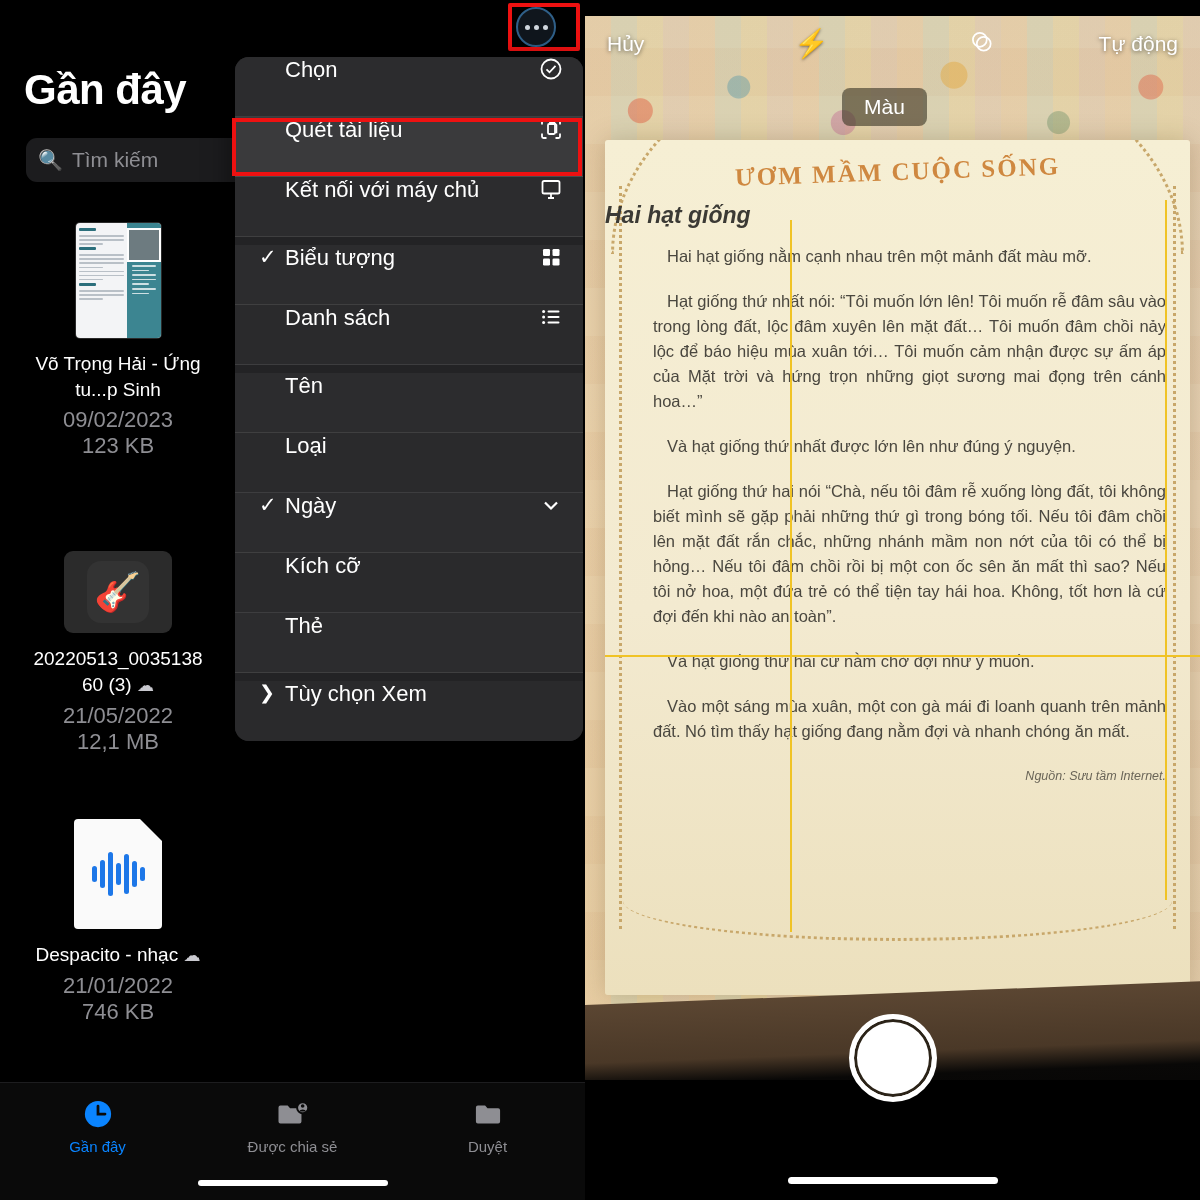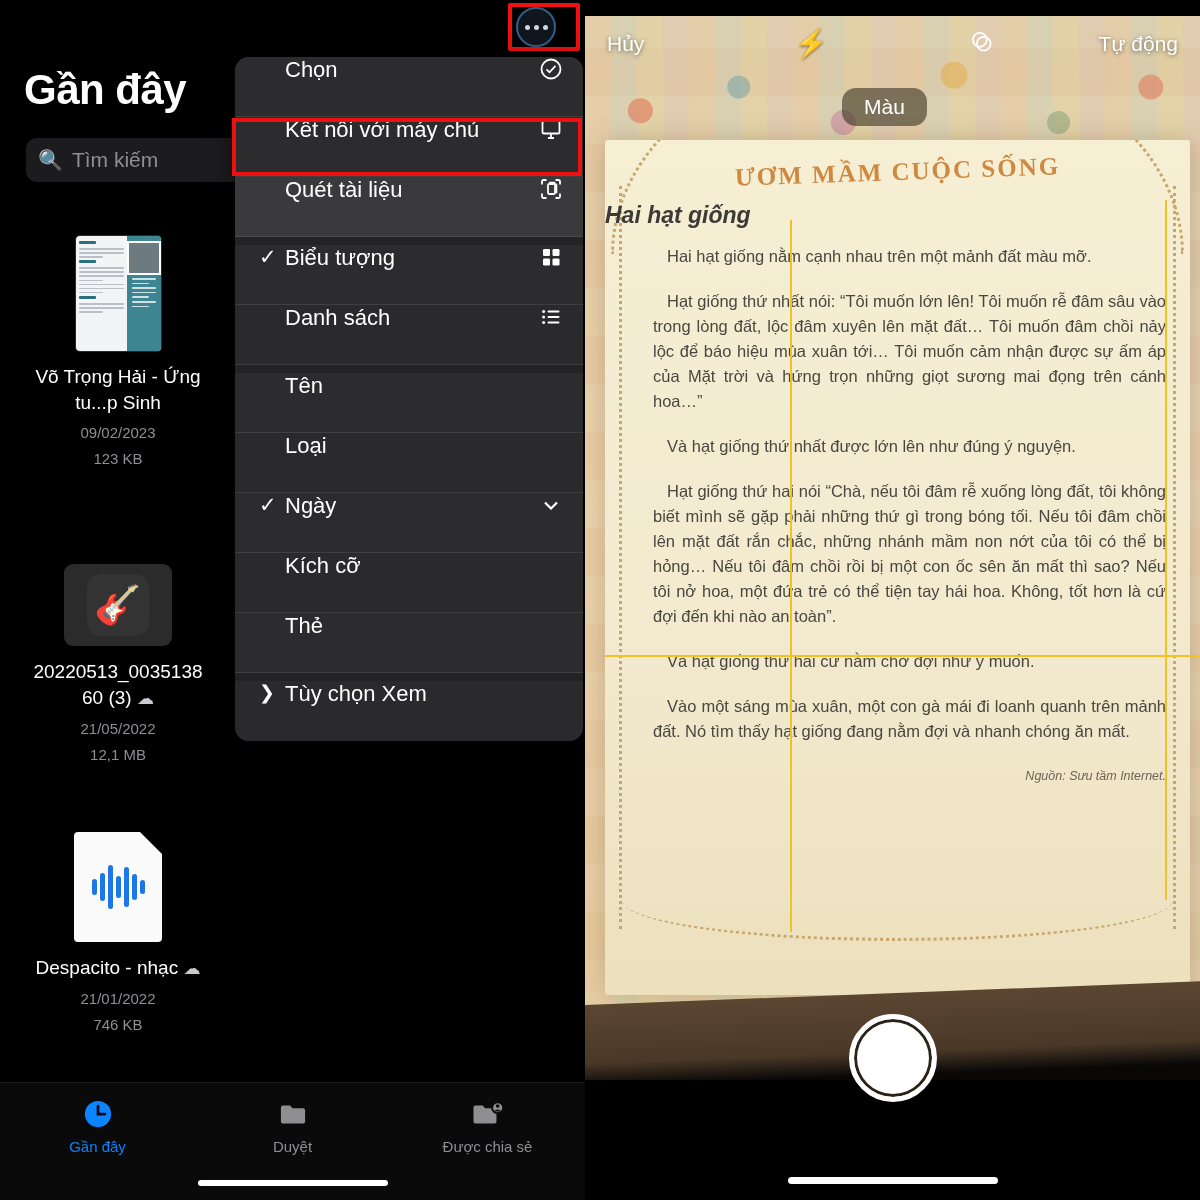--- a/index.html
+++ b/index.html
@@ -50,21 +50,21 @@
   .searchbar {
     position: absolute; left: 26px; top: 138px;
     width: 330px; height: 44px;
     background: #1c1c1e; border-radius: 11px;
     display: flex; align-items: center; padding: 0 12px; gap: 9px;
   }
   .searchbar .sicon { color: #8e8e93; font-size: 20px; line-height: 1; }
   .searchbar .splaceholder { color: #8e8e93; font-size: 21px; }
 
   
-  .grid { position: absolute; left: 0; top: 211px; width: 508px; }
+  .grid { position: absolute; left: 0; top: 198px; width: 508px; }
   .grid-row { display: flex; }
   .file-cell {
     width: 180px; padding-top: 10px;
     display: flex; flex-direction: column; align-items: center;
     text-align: center;
   }
   .file-cell.c1 { margin-left: 28px; }
   .thumb-wrap { height: 130px; display: flex; align-items: flex-end; justify-content: center; }
 
   .thumb-doc {
@@ -105,21 +105,21 @@
     border-color: transparent #000 transparent transparent;
   }
   .thumb-audio .wave { display:flex; align-items:center; gap:3px; height:46px; }
   .thumb-audio .wave b { width:5px; background:#1d77e8; border-radius:2.5px; display:block; }
 
   .fname {
     margin-top: 13px; color:#fff; font-size:19px; line-height: 26px;
     max-width: 170px; word-break: break-word;
   }
   .fname .cloud { font-size:17px; color:#c9c9cf; }
-  .fmeta { color:#8e8e93; font-size:15px; line-height:26px; margin-top:4px; }
+  .fmeta { color:#8e8e93; font-size:22px; line-height:26px; margin-top:4px; }
   .fmeta.sz { margin-top:0; }
 
   
   .ctx-menu {
     position: absolute; left: 235px; top: 57px;
     width: 348px; border-radius: 14px;
     background: #2a2a2c;
     overflow: hidden;
     box-shadow: 0 8px 30px rgba(0,0,0,.6);
   }
@@ -255,21 +255,21 @@
     display:flex; align-items:center; padding:0 22px;
     color:#fff; font-size:21px;
   }
   .cam-top .spacer { flex:1; }
   .flash-ico { font-size:28px; line-height:1; margin-left:150px; text-shadow:0 1px 3px rgba(0,0,0,.5); }
   .hdr-ico { margin-left:140px; }
   .cam-top .txt { text-shadow:0 1px 4px rgba(0,0,0,.55); }
 
   .mau-chip {
     position:absolute; left:257px; top:88px;
-    padding:7px 22px; border-radius:14px;
+    padding:7px 22px; border-radius:8px;
     background: rgba(60,55,38,.62);
     color:#fff; font-size:21px;
   }
   .shutter {
     position:absolute; left:50%; bottom:98px; transform:translateX(-50%);
     width:88px; height:88px; border-radius:50%;
     background:#fff; border:5px solid #fff;
     box-shadow: inset 0 0 0 3px #2b2318;
   }
   .cam-home-ind {
@@ -390,40 +390,40 @@
         <span class="check empty">✓</span>
         <span class="label">Chọn</span>
         <span class="ricon">
           <svg class="ic" viewBox="0 0 24 24">
               <circle cx="12" cy="12" r="9.5"></circle>
               <path d="M7.5 12.3l3 3 6-6.4"></path>
             </svg>
         </span>
       </div>
 
-      <div class="ctx-item">
-        <span class="check empty">✓</span>
-        <span class="label">Kết nối với máy chủ</span>
-        <span class="ricon">
-          <svg class="ic" viewBox="0 0 24 24">
-              <rect x="3.5" y="4" width="17" height="12.5" rx="1.6"></rect>
-              <path d="M12 16.5V21M9 21h6"></path>
-            </svg>
-        </span>
-      </div>
-
       <div class="ctx-item highlighted">
         <span class="check empty">✓</span>
         <span class="label">Quét tài liệu</span>
         <span class="ricon">
           <svg class="ic" viewBox="0 0 24 24">
             <path d="M3 7.5V4.5A1.5 1.5 0 014.5 3h3M21 7.5V4.5A1.5 1.5 0 0019.5 3h-3M3 16.5v3A1.5 1.5 0 004.5 21h3M21 16.5v3a1.5 1.5 0 01-1.5 1.5h-3"></path>
             <rect x="9" y="7" width="7" height="10" rx="1.2"></rect>
             <path d="M11 7V5.6h4.2L17.4 8v7.4H16"></path>
           </svg>
+        </span>
+      </div>
+
+      <div class="ctx-item">
+        <span class="check empty">✓</span>
+        <span class="label">Kết nối với máy chủ</span>
+        <span class="ricon">
+          <svg class="ic" viewBox="0 0 24 24">
+              <rect x="3.5" y="4" width="17" height="12.5" rx="1.6"></rect>
+              <path d="M12 16.5V21M9 21h6"></path>
+            </svg>
         </span>
       </div>
 
       <div class="ctx-sep"></div>
 
       <div class="ctx-item">
         <span class="check">✓</span>
         <span class="label">Biểu tượng</span>
         <span class="ricon">
           <svg class="ic solid" viewBox="0 0 24 24">
@@ -497,36 +497,36 @@
         <div class="ticon">
           <svg viewBox="0 0 24 24" style="width:30px;height:30px">
               <circle cx="12" cy="12" r="10.5" fill="#0a84ff"></circle>
               <path d="M12 5.6V12h5.6" stroke="#0a0a0a" stroke-width="2.2" fill="none" stroke-linecap="round"></path>
             </svg>
         </div>
         <div class="tlabel">Gần đây</div>
       </div>
       <div class="tab">
         <div class="ticon">
-          <svg viewBox="0 0 24 24" style="width:32px;height:29px">
-            <path d="M2 6.2A1.6 1.6 0 013.6 4.6h6l2 2.2h8.8A1.6 1.6 0 0122 8.4v9.4a1.6 1.6 0 01-1.6 1.6H3.6A1.6 1.6 0 012 17.8z" fill="#8e8e93"></path>
-          </svg>
-        </div>
-        <div class="tlabel">Duyệt</div>
-      </div>
-      <div class="tab">
-        <div class="ticon">
           <svg viewBox="0 0 28 24" style="width:34px;height:29px">
             <path d="M2 6.2a1.6 1.6 0 011.6-1.6h6l2 2.2h7.8a1.6 1.6 0 011.6 1.6v9.4a1.6 1.6 0 01-1.6 1.6H3.6A1.6 1.6 0 012 17.8z" fill="#8e8e93"></path>
             <circle cx="22" cy="6.4" r="4.6" fill="#8e8e93" stroke="#0a0a0a" stroke-width="1.6"></circle>
             <circle cx="22" cy="5" r="1.5" fill="#0a0a0a"></circle>
             <path d="M19 9.6a3.4 3.4 0 016 0" fill="#0a0a0a"></path>
           </svg>
         </div>
         <div class="tlabel">Được chia sẻ</div>
+      </div>
+      <div class="tab">
+        <div class="ticon">
+          <svg viewBox="0 0 24 24" style="width:32px;height:29px">
+            <path d="M2 6.2A1.6 1.6 0 013.6 4.6h6l2 2.2h8.8A1.6 1.6 0 0122 8.4v9.4a1.6 1.6 0 01-1.6 1.6H3.6A1.6 1.6 0 012 17.8z" fill="#8e8e93"></path>
+          </svg>
+        </div>
+        <div class="tlabel">Duyệt</div>
       </div>
       <div class="home-ind"></div>
     </div>
   </div>
 
   <div class="cam-pane">
     <div class="cam-photo">
       <div class="wall"></div>
 
       <div class="paper">

